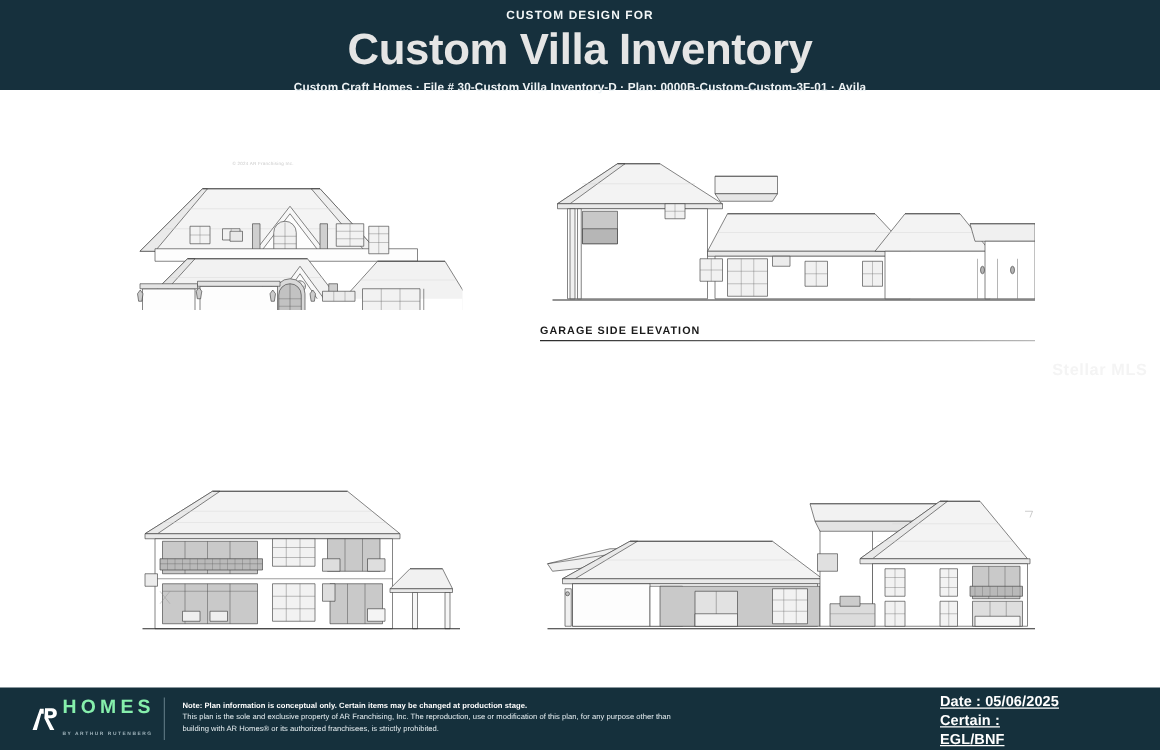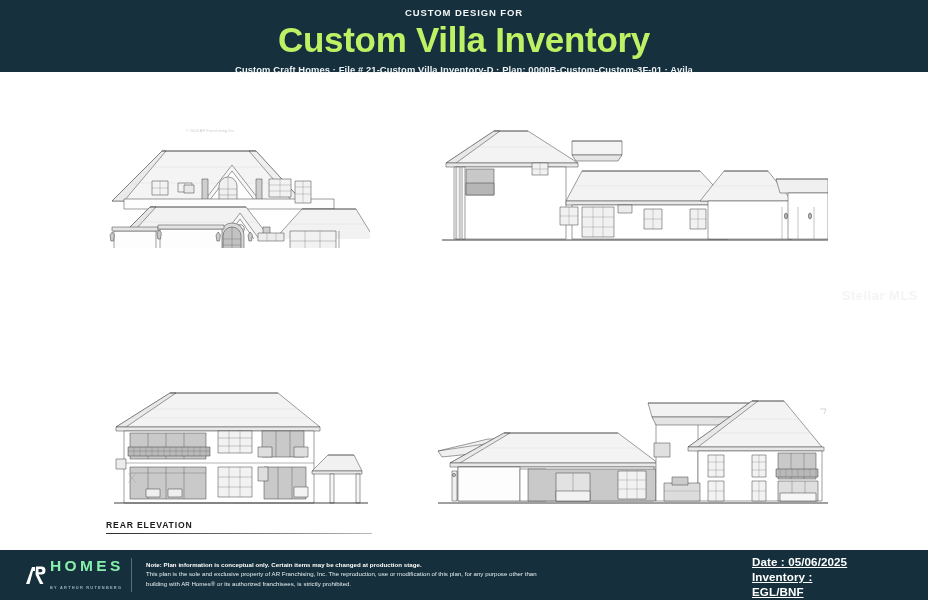--- a/index.html
+++ b/index.html
@@ -30,21 +30,21 @@
     font-weight: bold;
     letter-spacing: 0.9px;
     color: #f2f6f7;
     line-height: 14px;
   }
   .header-title {
     font-size: 35px;
     font-weight: bold;
     letter-spacing: -0.3px;
     line-height: 40px;
-    color: #bef264;
+    color: #e5e5e5;
   }
   .header-sub {
     font-size: 9.4px;
     font-weight: bold;
     letter-spacing: 0.1px;
     line-height: 15px;
     color: #eef3f5;
     margin-top: 2px;
   }
 
@@ -147,21 +147,21 @@
   }
 </style>
 </head>
 <body>
 
 <div class="sheet">
 
   <div class="header">
     <div class="header-eyebrow">CUSTOM DESIGN FOR</div>
     <div class="header-title">Custom Villa Inventory</div>
-    <div class="header-sub">Custom Craft Homes · File # 21-Custom Villa Inventory-D · Plan: 0000B-Custom-Custom-3F-01 · Avila</div>
+    <div class="header-sub">Custom Craft Homes · File # 30-Custom Villa Inventory-D · Plan: 0000B-Custom-Custom-3F-01 · Avila</div>
   </div>
 
   <div class="plates">
 
     <div class="watermark">Stellar MLS</div>
 
     <div class="plate" style="left:106px; top:48px; width:264px; height:125px;">
       <div class="plate-art" style="height:125px;">
         <svg viewBox="0 0 264 125" preserveAspectRatio="none">
           <g fill="#fbfbfb" stroke="#3c3c3c" stroke-width="0.5" stroke-linejoin="round">
@@ -328,20 +328,24 @@
             <rect x="356" y="70" width="40" height="46" fill="#ffffff"></rect>
 
             <line x1="350" y1="84" x2="350" y2="116" stroke="#6a6a6a" stroke-width="0.4"></line>
             <line x1="366" y1="84" x2="366" y2="116" stroke="#6a6a6a" stroke-width="0.4"></line>
             <line x1="382" y1="84" x2="382" y2="116" stroke="#6a6a6a" stroke-width="0.4"></line>
             <ellipse cx="354" cy="93" rx="1.6" ry="3" fill="#b5b5b5"></ellipse>
             <ellipse cx="378" cy="93" rx="1.6" ry="3" fill="#b5b5b5"></ellipse>
           </g>
           <line x1="10" y1="117" x2="396" y2="117" stroke="#2b2b2b" stroke-width="0.9"></line>
         </svg>
+      </div>
+      <div class="plate-label" style="top:136px;">
+        <span class="txt">GARAGE SIDE ELEVATION</span>
+        <span class="rule"></span>
       </div>
     </div>
 
     <div class="plate" style="left:106px; top:312px; width:266px; height:122px;">
       <div class="plate-art" style="height:122px;">
         <svg viewBox="0 0 266 122" preserveAspectRatio="none">
           <g fill="#fbfbfb" stroke="#3c3c3c" stroke-width="0.5" stroke-linejoin="round">
 
             <polygon points="10,40 64,6 172,6 214,40" fill="#f3f3f3"></polygon>
             <polygon points="10,40 64,6 70,6 20,40" fill="#e9e9e9"></polygon>
@@ -416,24 +420,20 @@
             <line x1="222" y1="68" x2="248" y2="68" stroke="#3c3c3c" stroke-width="0.5"></line>
             <rect x="206" y="84" width="50" height="3" fill="#e9e9e9"></rect>
             <rect x="224" y="87" width="4" height="29" fill="#f6f6f6"></rect>
             <rect x="250" y="87" width="4" height="29" fill="#f6f6f6"></rect>
 
             <rect x="10" y="72" width="10" height="10" fill="#ececec"></rect>
           </g>
           <line x1="8" y1="116" x2="262" y2="116" stroke="#2b2b2b" stroke-width="0.9"></line>
         </svg>
       </div>
-      <div class="plate-label" style="top:133px;">
-        <span class="txt">REAR ELEVATION</span>
-        <span class="rule"></span>
-      </div>
     </div>
 
     <div class="plate" style="left:432px; top:312px; width:398px; height:122px;">
       <div class="plate-art" style="height:122px;">
         <svg viewBox="0 0 398 122" preserveAspectRatio="none">
           <g fill="#fbfbfb" stroke="#3c3c3c" stroke-width="0.5" stroke-linejoin="round">
 
             <polygon points="6,64 56,52 86,52 86,62 10,70" fill="#f0f0f0"></polygon>
             <line x1="6" y1="64" x2="86" y2="52" stroke="#3c3c3c" stroke-width="0.45"></line>
 
@@ -547,19 +547,19 @@
     <div class="footer-divider" style="top:8px; left:131px; position:absolute;"></div>
 
     <div class="footer-note" style="top:10px;">
       <div class="note-bold">Note: Plan information is conceptual only. Certain items may be changed at production stage.</div>
       <div class="note-line">This plan is the sole and exclusive property of AR Franchising, Inc. The reproduction, use or modification of this plan, for any purpose other than</div>
       <div class="note-line">building with AR Homes® or its authorized franchisees, is strictly prohibited.</div>
     </div>
 
     <div class="footer-meta" style="top:4px;">
       <div class="meta-line">Date : 05/06/2025</div>
-      <div class="meta-line">Inventory :</div>
+      <div class="meta-line">Certain :</div>
       <div class="meta-line">EGL/BNF</div>
     </div>
 
   </div>
 
 </div>
 
 </body></html>

